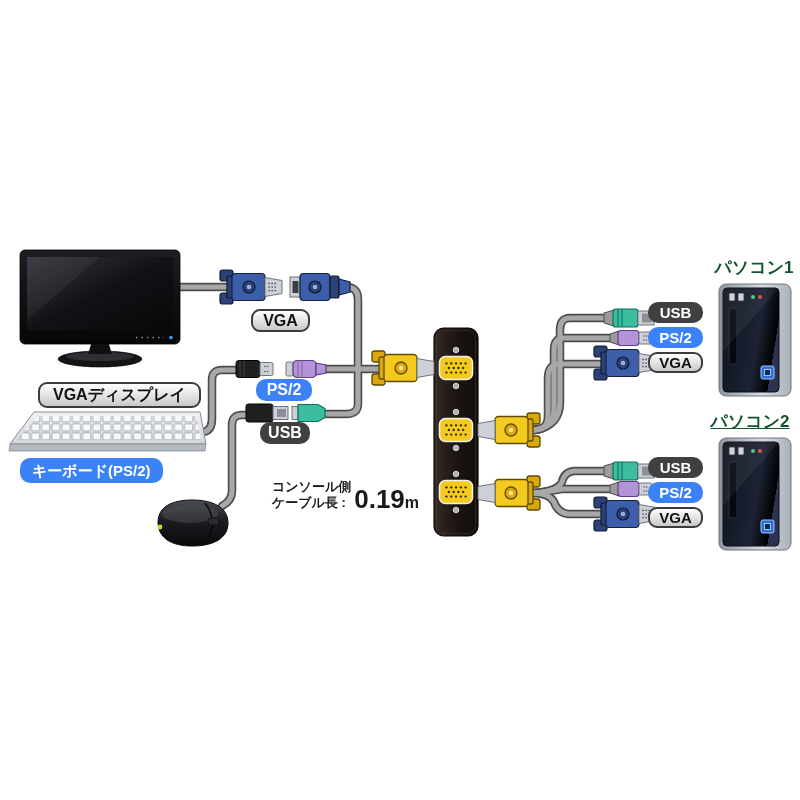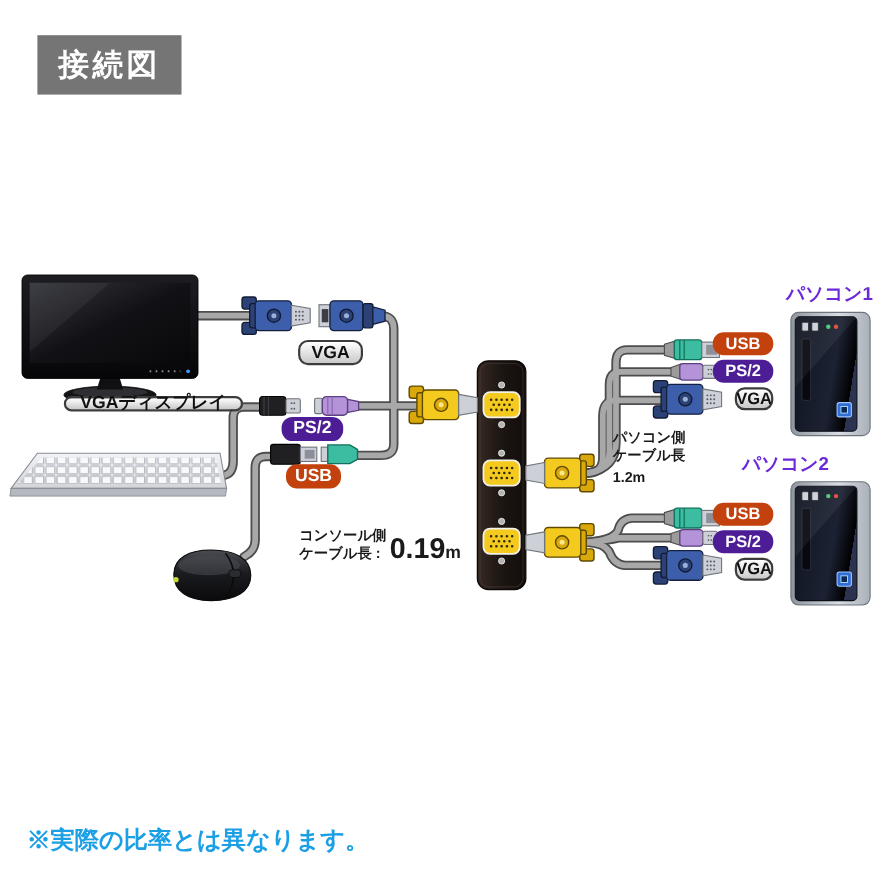--- a/index.html
+++ b/index.html
@@ -22,35 +22,35 @@
   .pur{fill:#b493d8;stroke:#5c3f82;stroke-width:1.2;}
   .grn{fill:#3cbca0;stroke:#0f705b;stroke-width:1.2;}
   .boot{fill:#9b9b9b;stroke:#4d4d4d;stroke-width:1;}
 
   
   .abs{position:absolute;}
   .header-box{background:#757575;color:#fff;font-size:28px;font-weight:bold;
               letter-spacing:3px;padding:8px 19px;}
   .chip{display:flex;align-items:center;justify-content:center;font-weight:bold;
         box-sizing:border-box;line-height:1;}
-  .chip.red{background:#c2410c;color:#fff;border-radius:10px;}
-  .chip.navy{background:#4c1d95;color:#fff;border-radius:10px;}
+  .chip.red{background:#404040;color:#fff;border-radius:10px;}
+  .chip.navy{background:#3b82f6;color:#fff;border-radius:10px;}
   .chip.silver{background:linear-gradient(#ffffff,#c9c9c9);border:2px solid #3c3c3c;
-               color:#111;border-radius:9px;margin-left:20px;}
+               color:#111;border-radius:9px;}
   .chip-col{position:absolute;display:flex;flex-direction:column;gap:4px;width:55px;}
   .chip-col .chip{height:21px;font-size:15px;}
   .big-label{font-size:16px;font-weight:bold;}
   .note{display:flex;align-items:flex-end;gap:3px;font-weight:bold;color:#1a1a1a;}
   .note-lines{display:flex;flex-direction:column;font-size:13px;line-height:1.25;white-space:nowrap;}
   .note .num{font-size:26px;line-height:0.9;}
   .note .unit{font-size:16px;}
   .note-pc{display:flex;flex-direction:column;font-weight:bold;color:#1a1a1a;
            font-size:13px;line-height:1.25;}
   .note-pc .val{margin-top:3px;}
-  .pc-title{font-size:17px;font-weight:800;color:#6d28d9;width:84px;text-align:center;}
+  .pc-title{font-size:17px;font-weight:800;color:#14532d;width:84px;text-align:center;}
   .footer-note{font-size:22px;font-weight:bold;color:#1B9FE5;}
 </style>
 </head>
 <body>
 
 <div id="stage">
 
   <svg width="800" height="800" viewBox="0 0 800 800">
     <defs>
       <linearGradient id="scrGrad" x1="0" y1="0" x2="1" y2="1">
@@ -284,54 +284,48 @@
     <use href="#vgaM" transform="translate(646,363)"></use>
 
     <use href="#usbMg" transform="translate(644,471)"></use>
     <use href="#ps2Mp" transform="translate(646,489)"></use>
     <use href="#vgaM" transform="translate(646,514)"></use>
 
     <use href="#tower" transform="translate(717,280)"></use>
     <use href="#tower" transform="translate(717,434)"></use>
   </svg>
 
-  <div class="abs header-box" style="left:34px;top:32px;">接続図</div>
-
-  <div class="abs chip silver big-label" style="left:38px;top:360px;height:14px;padding:0 13px;">VGAディスプレイ</div>
+
+  <div class="abs chip silver big-label" style="left:38px;top:382px;height:26px;padding:0 13px;">VGAディスプレイ</div>
 
   <div class="abs chip silver" style="left:251px;top:309px;width:59px;height:23px;font-size:16px;">VGA</div>
   <div class="abs chip navy" style="left:256px;top:379px;width:56px;height:22px;font-size:16px;">PS/2</div>
   <div class="abs chip red" style="left:260px;top:422px;width:50px;height:22px;font-size:16px;">USB</div>
 
+  <div class="abs chip navy" style="left:20px;top:458px;height:25px;padding:0 12px;font-size:15px;">キーボード(PS/2)</div>
 
   <div class="abs note" style="left:272px;top:464px;margin-top:15px;">
     <div class="note-lines">
       <span>コンソール側</span>
       <span><span>ケーブル長</span>
         <span>:</span></span>
     </div>
     <div>
       <span class="num">0.19</span><span class="unit">m</span>
     </div>
   </div>
 
-  <div class="abs note-pc" style="left:557px;top:390px;">
-    <span>パソコン側</span>
-    <span>ケーブル長</span>
-    <span class="val"><span class="num">1.2</span><span class="unit">m</span></span>
-  </div>
 
   <div class="abs pc-title" style="left:712px;top:256px;">パソコン1</div>
-  <div class="abs pc-title" style="left:672px;top:410px;">パソコン2</div>
+  <div class="abs pc-title" style="left:708px;top:410px;text-decoration:underline;">パソコン2</div>
 
   <div class="chip-col" style="left:648px;top:302px;">
     <div class="chip red">USB</div>
     <div class="chip navy">PS/2</div>
     <div class="chip silver">VGA</div>
   </div>
   <div class="chip-col" style="left:648px;top:457px;">
     <div class="chip red">USB</div>
     <div class="chip navy">PS/2</div>
     <div class="chip silver">VGA</div>
   </div>
 
-  <div class="abs footer-note" style="left:24px;top:749px;">※実際の比率とは異なります。</div>
 </div>
 
 </body></html>

